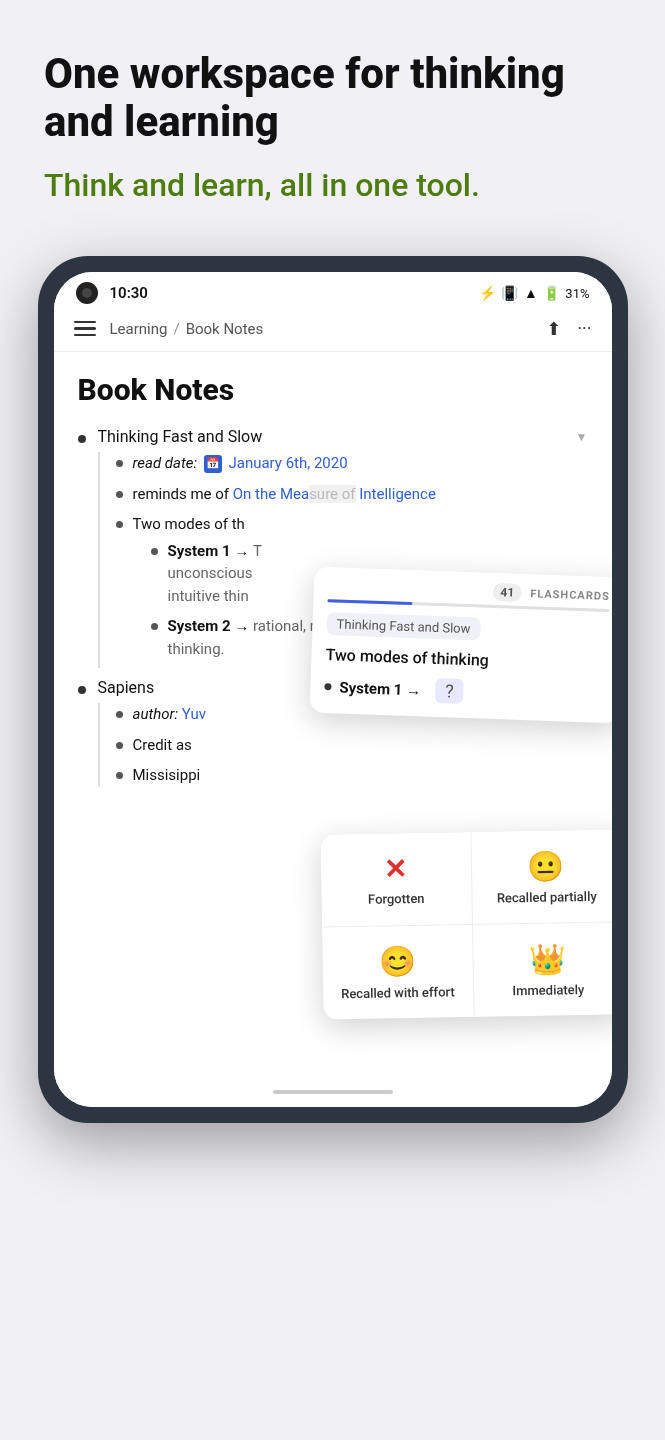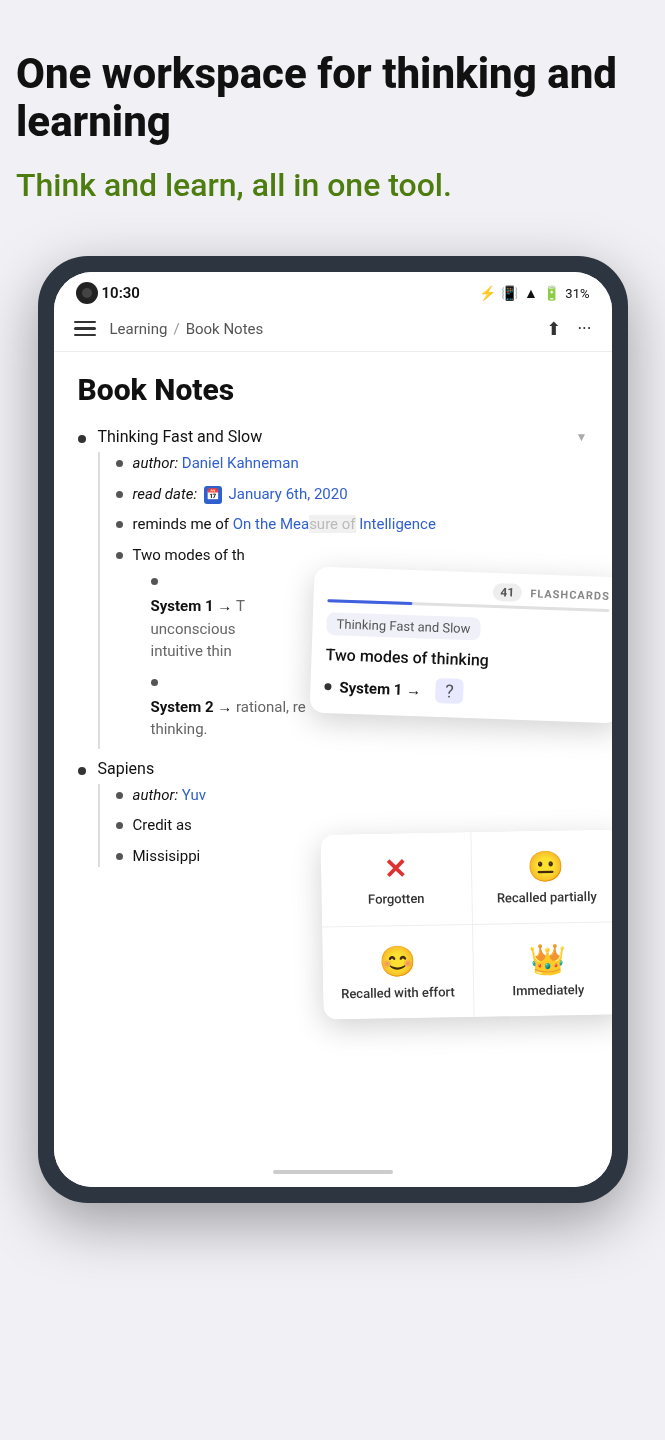--- a/index.html
+++ b/index.html
@@ -6,21 +6,21 @@
     body {
       width: 665px;
       min-height: 1440px;
       background: #f0f0f5;
       font-family: -apple-system, BlinkMacSystemFont, 'Segoe UI', Roboto, sans-serif;
       overflow-x: hidden;
     }
 
     
     .hero-section {
-      padding: 50px 40px 30px 16px;
+      padding: 50px 40px 30px 44px;
       background: #f0f0f5;
     }
     .hero-title {
       font-size: 42px;
       font-weight: 800;
       color: #111;
       line-height: 1.15;
       margin-bottom: 18px;
     }
     .hero-subtitle {
@@ -56,21 +56,21 @@
     .status-bar {
       background: #fff;
       padding: 10px 22px 6px 22px;
       display: flex;
       align-items: center;
       justify-content: space-between;
     }
     .status-left {
       display: flex;
       align-items: center;
-      gap: 4px;
+      gap: 12px;
     }
     .camera-dot {
       width: 22px;
       height: 22px;
       background: #222;
       border-radius: 50%;
       display: flex; align-items: center; justify-content: center;
     }
     .camera-inner {
       width: 10px;
@@ -236,21 +236,20 @@
     
     .sub-nested {
       margin-left: 18px;
       margin-top: 4px;
     }
     .sub-item {
       display: flex;
       align-items: flex-start;
       gap: 10px;
       margin-bottom: 8px;
-      flex-direction: column;
     }
     .sub-dot {
       width: 7px;
       height: 7px;
       background: #555;
       border-radius: 50%;
       margin-top: 8px;
       flex-shrink: 0;
     }
     .sub-text {
@@ -466,27 +465,20 @@
             <div class="top-bullet">
               <div class="bullet-dot"></div>
               <div class="bullet-text">
                 <span>Thinking Fast and Slow</span>
                 <span class="dropdown-arrow">▼</span>
               </div>
             </div>
 
             <div class="nested-content">
 
-              <div class="nested-item">
-                <div class="nested-dot"></div>
-                <div class="nested-text">
-                  <span class="italic">author:</span>
-                  <span class="blue-link">Daniel Kahneman</span>
-                </div>
-              </div>
 
               <div class="nested-item">
                 <div class="nested-dot"></div>
                 <div class="nested-text">
                   <span class="italic">read date:</span>
                   <span class="blue-icon">📅</span>
                   <span class="blue-link">January 6th, 2020</span>
                 </div>
               </div>
 

